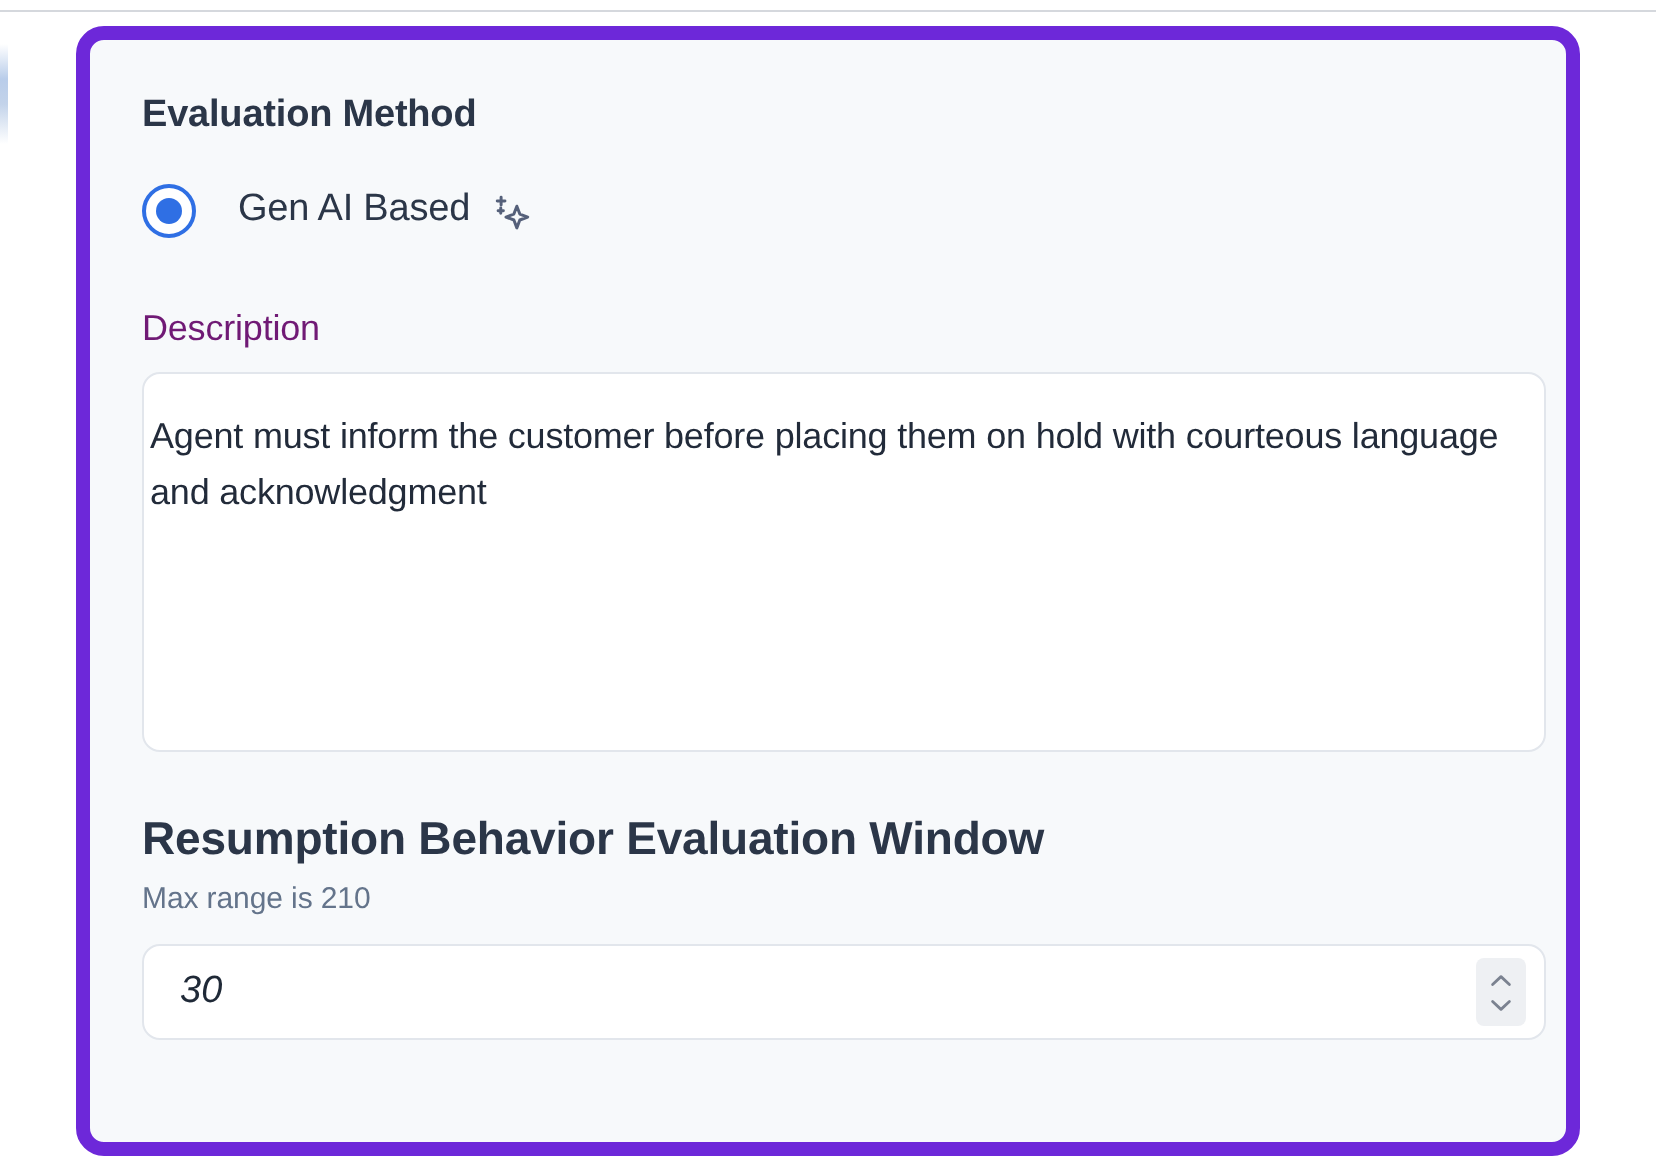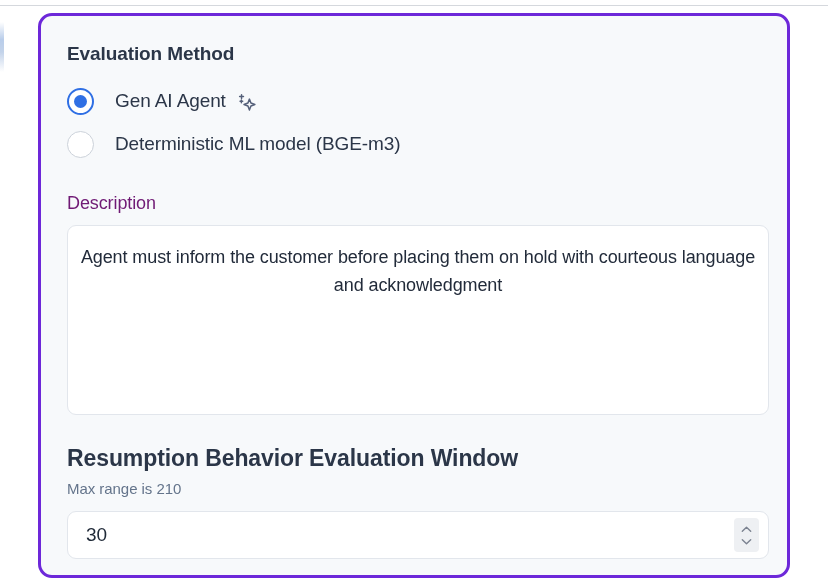--- a/index.html
+++ b/index.html
@@ -51,21 +51,21 @@
   }
 
   
   .card {
     position: absolute;
     left: 38px;
     top: 13px;
     width: 752px;
     height: 565px;
     background: #f7f9fb;
-    border: 3px solid #6d28d9;
+    border: 7px solid #6d28d9;
     border-radius: 14px;
     padding: 26px 26px 0 26px;
   }
 
   .section-title {
     font-size: 19px;
     font-weight: 700;
     color: #2b3648;
     letter-spacing: -0.1px;
     line-height: 24px;
@@ -137,21 +137,20 @@
     height: 190px;
     background: #ffffff;
     border: 1px solid #e2e6ec;
     border-radius: 9px;
     padding: 17px 3px;
     font-size: 18px;
     line-height: 28px;
     color: #222b3a;
     letter-spacing: -0.1px;
     overflow: hidden;
-    text-align: center;
   }
 
   
   .window-block { margin-top: 30px; }
 
   .window-title {
     font-size: 23px;
     font-weight: 700;
     color: #2b3648;
     letter-spacing: -0.1px;
@@ -173,20 +172,21 @@
     border: 1px solid #e2e6ec;
     border-radius: 9px;
     display: flex;
     align-items: center;
   }
 
   .number-value {
     padding-left: 18px;
     font-size: 19px;
     color: #1f2937;
+    font-style: italic;
   }
 
   .stepper {
     position: absolute;
     right: 9px;
     top: 6px;
     width: 25px;
     height: 34px;
     background: #eef0f3;
     border-radius: 4px;
@@ -208,34 +208,30 @@
 <div class="card">
 
   <div class="section-title">Evaluation Method</div>
 
   <div class="radio-group">
 
     <div class="radio-row">
       <span class="radio-outer">
         <span class="radio-dot"></span>
       </span>
-      <span class="radio-label">Gen AI Agent</span>
+      <span class="radio-label">Gen AI Based</span>
       <span class="sparkle-icon">
         <svg width="21" height="21" viewBox="0 0 24 24" fill="none" stroke="#55607a" stroke-width="1.7" stroke-linejoin="round">
           <path d="M14.2 8.1 L15.9 12.6 L20.4 14.3 L15.9 16.0 L14.2 20.5 L12.5 16.0 L8.0 14.3 L12.5 12.6 Z"></path>
           <path d="M5.2 3.0 L5.2 7.4 M3.0 5.2 L7.4 5.2" stroke-linecap="round"></path>
           <path d="M5.0 9.2 L5.0 12.2 M3.5 10.7 L6.5 10.7" stroke-linecap="round"></path>
         </svg>
       </span>
     </div>
 
-    <div class="radio-row">
-      <span class="radio-outer unchecked"></span>
-      <span class="radio-label">Deterministic ML model (BGE-m3)</span>
-    </div>
 
   </div>
 
   <div class="field-label">Description</div>
 
   <div class="textarea" placeholder="Description">Agent must inform the customer before placing them on hold with courteous language and acknowledgment</div>
 
   <div class="window-block">
 
     <div class="window-title">Resumption Behavior Evaluation Window</div>

